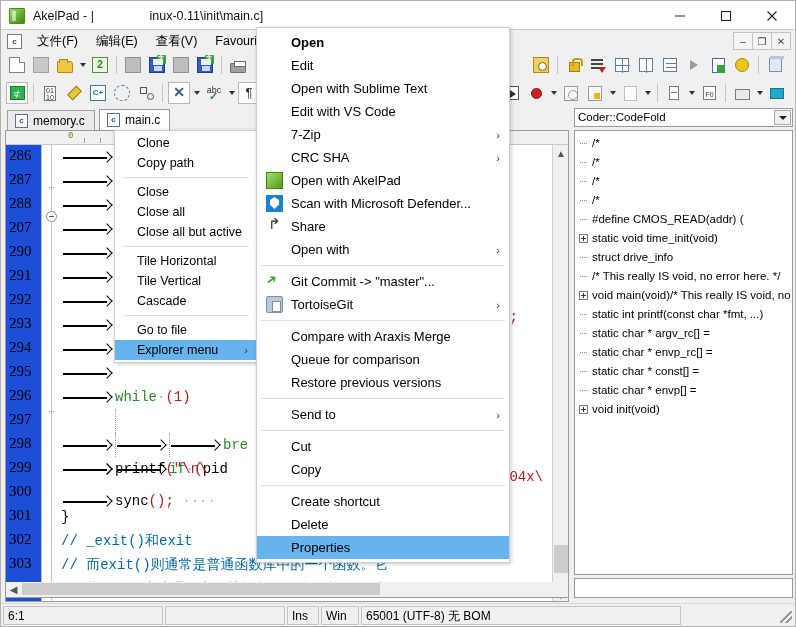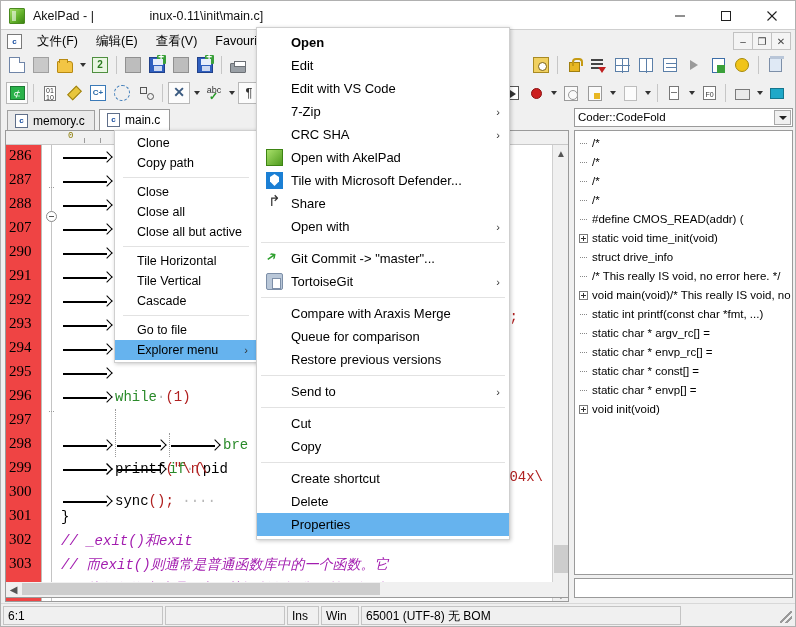--- a/index.html
+++ b/index.html
@@ -170,21 +170,21 @@
     background:#ffffff; border:1px solid #9a9a9a; overflow:hidden;
   }
   .ruler {
     position:absolute; left:0; top:0; width:562px; height:14px;
     background:#f0f0f0; border-bottom:1px solid #c8c8c8;
   }
   .ruler .zero { position:absolute; left:62px; top:0px; font-size:9px; color:#8a7a00; font-family:"Liberation Mono", monospace;}
   .ruler .tick { position:absolute; top:7px; width:1px; height:5px; background:#9a9a9a; }
   .gutter {
     position:absolute; left:0; top:14px; width:36px; height:458px;
-    background:#ef4444; border-right:1px solid #c0bdb6;
+    background:#1d4ed8; border-right:1px solid #c0bdb6;
     font-family:"Liberation Mono", monospace;
   }
   .gutter .ln {
     position:absolute; left:0; width:34px; text-align:left; padding-left:3px;
     font-size:15px; color:#000; font-family:"Liberation Serif", serif; font-weight:400;
   }
   .foldcol {
     position:absolute; left:37px; top:14px; width:18px; height:458px;
     background:#ffffff;
   }
@@ -205,21 +205,21 @@
   .tabarrow {
     display:inline-block; position:relative; width:54px; height:14px; vertical-align:middle;
   }
   .tabarrow::before{content:"";position:absolute;left:2px;top:7px;width:44px;height:1.5px;background:#000;}
   .tabarrow::after{content:"";position:absolute;right:4px;top:3px;width:7px;height:7px;border-top:1.5px solid #000;border-right:1.5px solid #000;transform:rotate(45deg);}
   .indentguide { position:absolute; top:0; width:0; height:28px; border-left:1px dotted #9a9a9a; }
   .kw { color:#2a8a2a; }
   .num { color:#b02020; }
   .pun { color:#b02020; }
   .str { color:#b02020; }
-  .cmt { color:#a21caf; font-style:italic; }
+  .cmt { color:#0369a1; }
   .dot { color:#b8b8b8; }
 
   .vscroll {
     position:absolute; right:0; top:14px; width:16px; height:458px;
     background:#f0f0f0; border-left:1px solid #d0d0d0;
   }
   .vscroll .arw {
     position:absolute; left:0; width:16px; height:16px;
     display:flex;align-items:center;justify-content:center;color:#555;font-size:10px;
   }
@@ -720,37 +720,40 @@
     </div>
 
   <div class="popup" id="explorer-menu">
       <div class="mi bold">
         <span>Open</span>
       </div>
       <div class="mi">
         <span>Edit</span>
       </div>
       <div class="mi">
+        <span>Open with Sublime Text</span>
+      </div>
+      <div class="mi">
         <span>Edit with VS Code</span>
       </div>
       <div class="mi">
         <span>7-Zip</span>
         <span class="sub">›</span>
       </div>
       <div class="mi">
         <span>CRC SHA</span>
         <span class="sub">›</span>
       </div>
       <div class="mi">
         <span class="mi-ic akel"></span>
         <span>Open with AkelPad</span>
       </div>
       <div class="mi">
         <span class="mi-ic defender"></span>
-        <span>Tile with Microsoft Defender...</span>
+        <span>Scan with Microsoft Defender...</span>
       </div>
       <div class="mi">
         <span class="mi-ic share"></span>
         <span>Share</span>
       </div>
       <div class="mi">
         <span>Open with</span>
         <span class="sub">›</span>
       </div>
       <div class="msep"></div>

